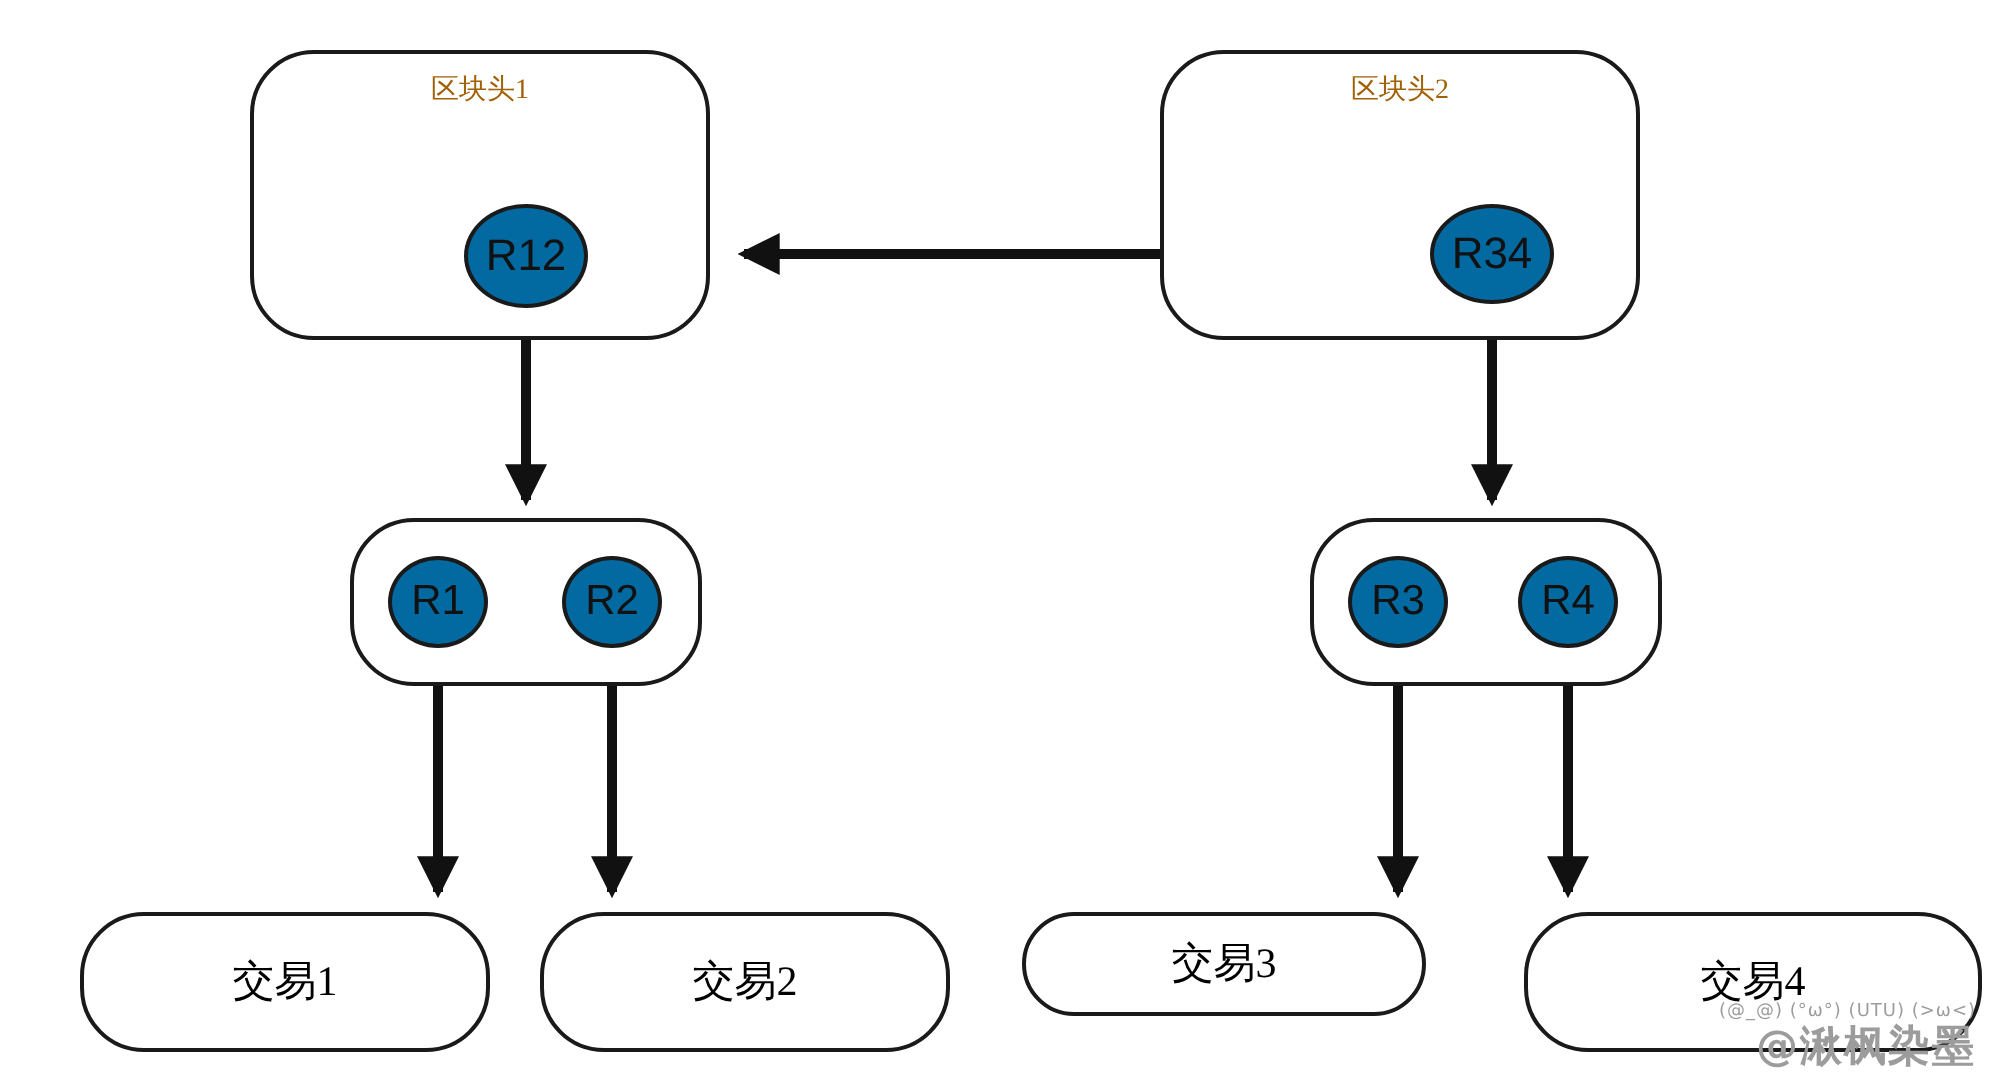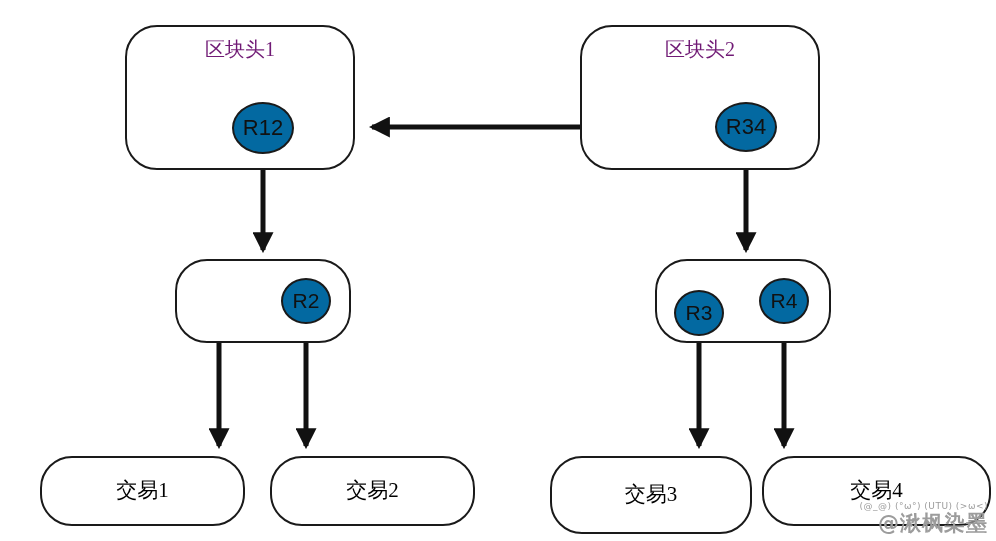--- a/index.html
+++ b/index.html
@@ -15,22 +15,22 @@
     position: absolute;
     background: #ffffff;
     border: 2.5px solid #1a1a1a;
     box-sizing: border-box;
   }
   .round-lg { border-radius: 32px; }
   .round-md { border-radius: 32px; }
   .block-title {
     position: absolute;
     text-align: center;
-    font-size: 20px;
-    color: #701a75;
+    font-size: 14px;
+    color: #a16207;
   }
   .circle {
     position: absolute;
     background: #0369a1;
     border: 2.5px solid #1a1a1a;
     border-radius: 50%;
     display: flex;
     align-items: center;
     justify-content: center;
     font-family: "Liberation Sans", "DejaVu Sans", sans-serif;
@@ -90,33 +90,34 @@
 
   <div class="box round-lg" style="left:125px; top:25px; width:230px; height:145px;"></div>
   <div class="block-title" style="left:125px; top:36px; width:230px;">区块头1</div>
   <div class="circle" style="left:232px; top:102px; width:62px; height:52px;">R12</div>
 
   <div class="box round-lg" style="left:580px; top:25px; width:240px; height:145px;"></div>
   <div class="block-title" style="left:580px; top:36px; width:240px;">区块头2</div>
   <div class="circle" style="left:715px; top:102px; width:62px; height:50px;">R34</div>
 
   <div class="box round-md" style="left:175px; top:259px; width:176px; height:84px;"></div>
+  <div class="circle small" style="left:194px; top:278px; width:50px; height:46px;">R1</div>
   <div class="circle small" style="left:281px; top:278px; width:50px; height:46px;">R2</div>
 
   <div class="box round-md" style="left:655px; top:259px; width:176px; height:84px;"></div>
-  <div class="circle small" style="left:674px; top:290px; width:50px; height:46px;">R3</div>
+  <div class="circle small" style="left:674px; top:278px; width:50px; height:46px;">R3</div>
   <div class="circle small" style="left:759px; top:278px; width:50px; height:46px;">R4</div>
 
   <div class="box round-md" style="left:40px; top:456px; width:205px; height:70px;">
     <div class="tx-label">交易1</div>
   </div>
   <div class="box round-md" style="left:270px; top:456px; width:205px; height:70px;">
     <div class="tx-label">交易2</div>
   </div>
-  <div class="box round-md" style="left:550px; top:456px; width:202px; height:78px;">
+  <div class="box round-md" style="left:511px; top:456px; width:202px; height:52px;">
     <div class="tx-label">交易3</div>
   </div>
   <div class="box round-md" style="left:762px; top:456px; width:229px; height:70px;">
     <div class="tx-label">交易4</div>
   </div>
 
   <div class="watermark">
     <span class="emotes">(@_@) (°ω°) (UTU) (&gt;ω&lt;)</span>
     <span class="handle">@湫枫染墨</span>
   </div>

